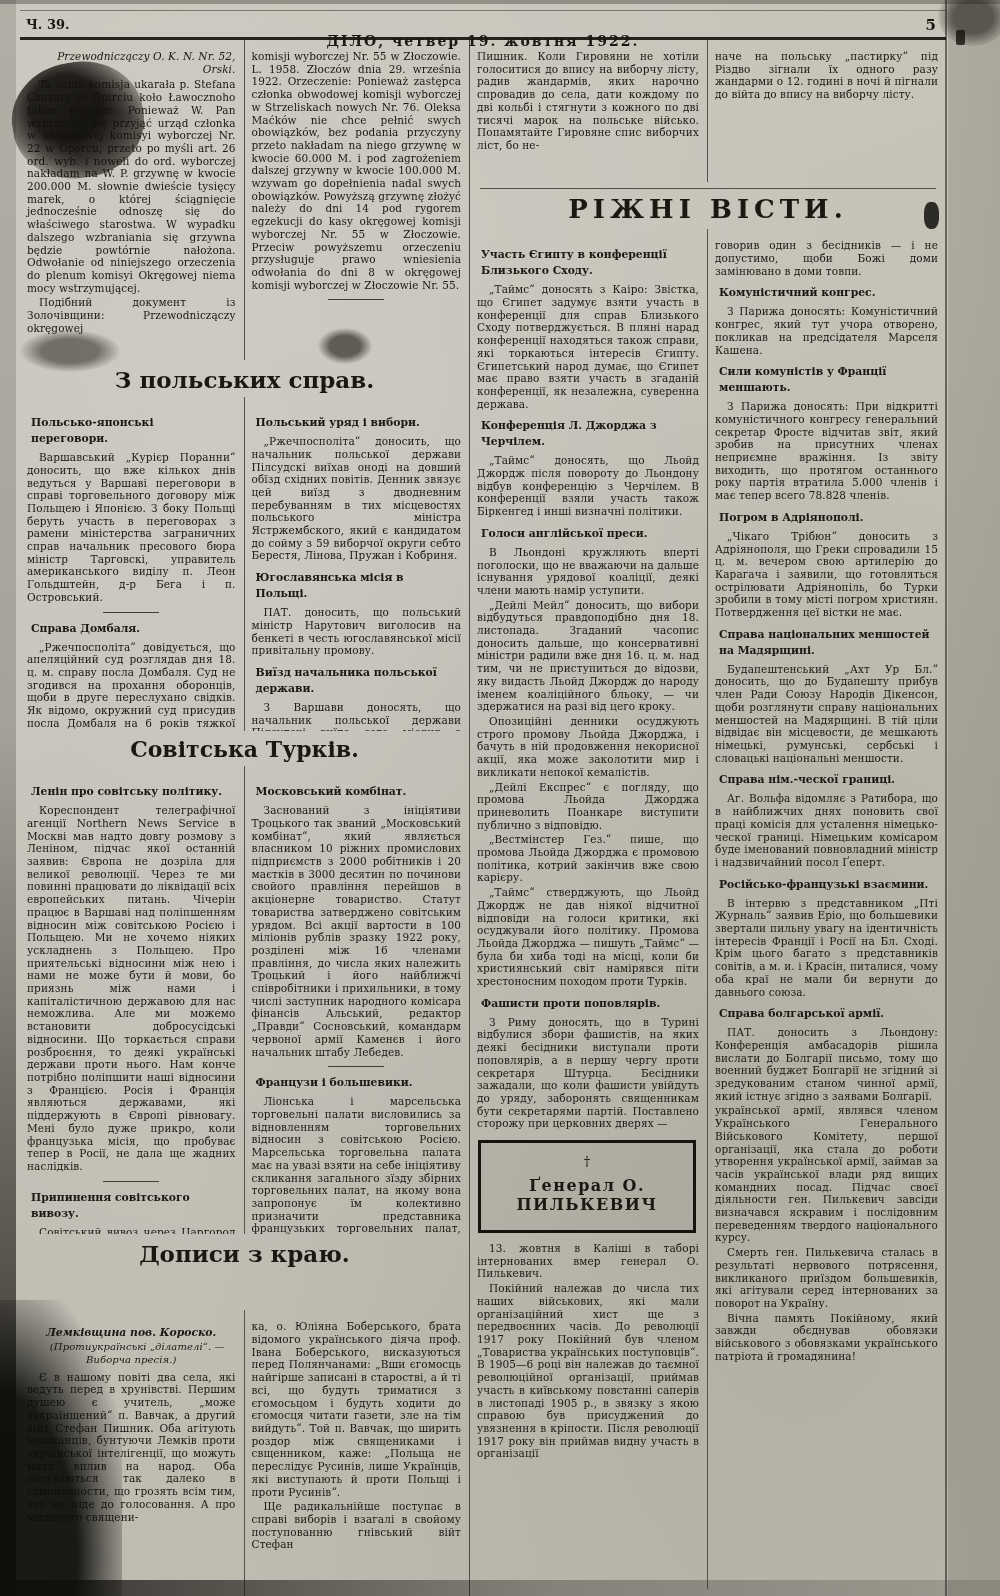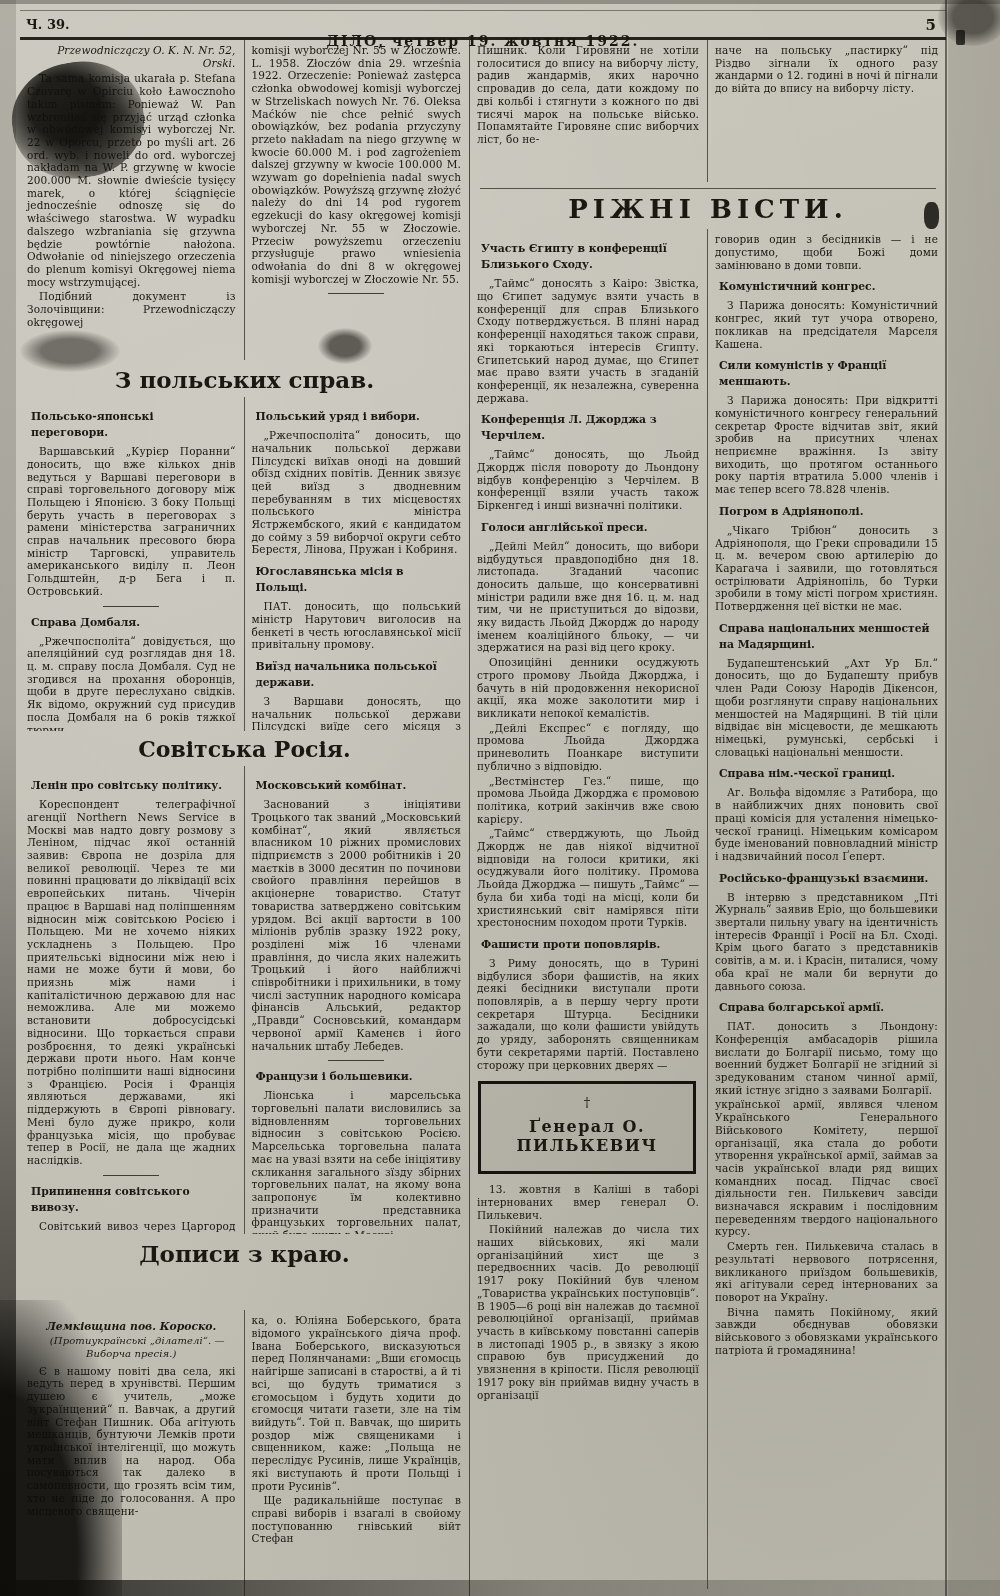--- a/index.html
+++ b/index.html
@@ -29,21 +29,21 @@
   }
   .masthead .issue { position:absolute; left:6px; top:6px; font-size:13px; font-weight:bold; }
   .masthead .ttl  { font-size:14px; font-weight:bold; letter-spacing:2px; }
   .masthead .pgno { position:absolute; right:10px; top:5px; font-size:15px; font-weight:bold; }
 
   
   .halves { display:flex; }
   .half-l { width:450px; border-right:1px solid #4d4a41; }
   .half-r { width:476px; }
   .tc { display:flex; overflow:hidden; }
-  .tc .c { width:50%; padding:4px 8px 0 7px; overflow:hidden; }
+  .tc .c { width:50%; padding:10px 8px 0 7px; overflow:hidden; }
   .tc .c-r { border-right:1px solid #55524a; }
 
   
   .r-lt { height:320px; }
   .r-pa { height:334px; }
   .r-sr { height:468px; }
   .r-lr { height:310px;margin-top:44px; }
   .r-rt { height:142px; }
   .r-vn { height:1360px; }
 
@@ -161,21 +161,21 @@
               <h3 class="at">Югославянська місія в Польщі.</h3>
               <p class="b">ПАТ. доносить, що польський міністр Нарутович виголосив на бенкеті в честь югославянської місії привітальну промову.</p>
             </article>
             <article>
               <h3 class="at">Виїзд начальника польської держави.</h3>
               <p class="b">З Варшави доносять, що начальник польської держави Пілсудскі виїде сего місяця з жінкою до Познаня і Рацова.</p>
             </article>
           </div>
         </div>
 
-        <h2 class="sect h-sov">Совітська Росія.</h2>
+        <h2 class="sect h-sov">Совітська Турків.</h2>
 
         <div class="tc r-sr">
           <div class="c c-r">
             <article>
               <h3 class="at">Ленін про совітську політику.</h3>
               <p class="b">Кореспондент телеграфічної агенції Northern News Service в Москві мав надто довгу розмову з Леніном, підчас якої останній заявив: Європа не дозріла для великої революції. Через те ми повинні працювати до ліквідації всіх европейських питань. Чічерін працює в Варшаві над поліпшенням відносин між совітською Росією і Польщею. Ми не хочемо ніяких ускладнень з Польщею. Про приятельські відносини між нею і нами не може бути й мови, бо приязнь між нами і капіталістичною державою для нас неможлива. Але ми можемо встановити добросусідські відносини. Що торкається справи розброєння, то деякі українські держави проти нього. Нам конче потрібно поліпшити наші відносини з Францією. Росія і Франція являються державами, які піддержують в Європі рівновагу. Мені було дуже прикро, коли французька місія, що пробуває тепер в Росії, не дала ще жадних наслідків.</p>
             </article>
             <div class="sep"></div>
             <article>
               <h3 class="at">Припинення совітського вивозу.</h3>
@@ -230,20 +230,21 @@
             <article>
               <h3 class="at">Участь Єгипту в конференції Близького Сходу.</h3>
               <p class="b">„Таймс“ доносять з Каіро: Звістка, що Єгипет задумує взяти участь в конференції для справ Близького Сходу потверджується. В пляні нарад конференції находяться також справи, які торкаються інтересів Єгипту. Єгипетський народ думає, що Єгипет має право взяти участь в згаданій конференції, як незалежна, суверенна держава.</p>
             </article>
             <article>
               <h3 class="at">Конференція Л. Джорджа з Черчілем.</h3>
               <p class="b">„Таймс“ доносять, що Льойд Джордж після повороту до Льондону відбув конференцію з Черчілем. В конференції взяли участь також Біркенгед і инші визначні політики.</p>
             </article>
             <article>
               <h3 class="at">Голоси англійської преси.</h3>
+              <p class="b">В Льондоні кружляють вперті поголоски, що не вважаючи на дальше існування урядової коаліції, деякі члени мають намір уступити.</p>
               <p class="b">„Дейлі Мейл“ доносить, що вибори відбудуться правдоподібно дня 18. листопада. Згаданий часопис доносить дальше, що консервативні міністри радили вже дня 16. ц. м. над тим, чи не приступиться до відозви, яку видасть Льойд Джордж до народу іменем коаліційного бльоку, — чи здержатися на разі від цего кроку.</p>
               <p class="b">Опозиційні денники осуджують строго промову Льойда Джорджа, і бачуть в ній продовження некорисної акції, яка може заколотити мир і викликати непокої кемалістів.</p>
               <p class="b">„Дейлі Експрес“ є погляду, що промова Льойда Джорджа приневолить Поанкаре виступити публично з відповідю.</p>
               <p class="b">„Вестмінстер Гез.“ пише, що промова Льойда Джорджа є промовою політика, котрий закінчив вже свою карієру.</p>
               <p class="b">„Таймс“ стверджують, що Льойд Джордж не дав ніякої відчитної відповіди на голоси критики, які осуджували його політику. Промова Льойда Джорджа — пишуть „Таймс“ — була би хиба тоді на місці, коли би християнський світ намірявся піти хрестоносним походом проти Турків.</p>
             </article>
             <article>
               <h3 class="at">Фашисти проти поповлярів.</h3>
               <p class="b">З Риму доносять, що в Турині відбулися збори фашистів, на яких деякі бесідники виступали проти поповлярів, а в першу чергу проти секретаря Штурца. Бесідники зажадали, що коли фашисти увійдуть до уряду, заборонять священникам бути секретарями партій. Поставлено сторожу при церковних дверях —</p>
             </article>

